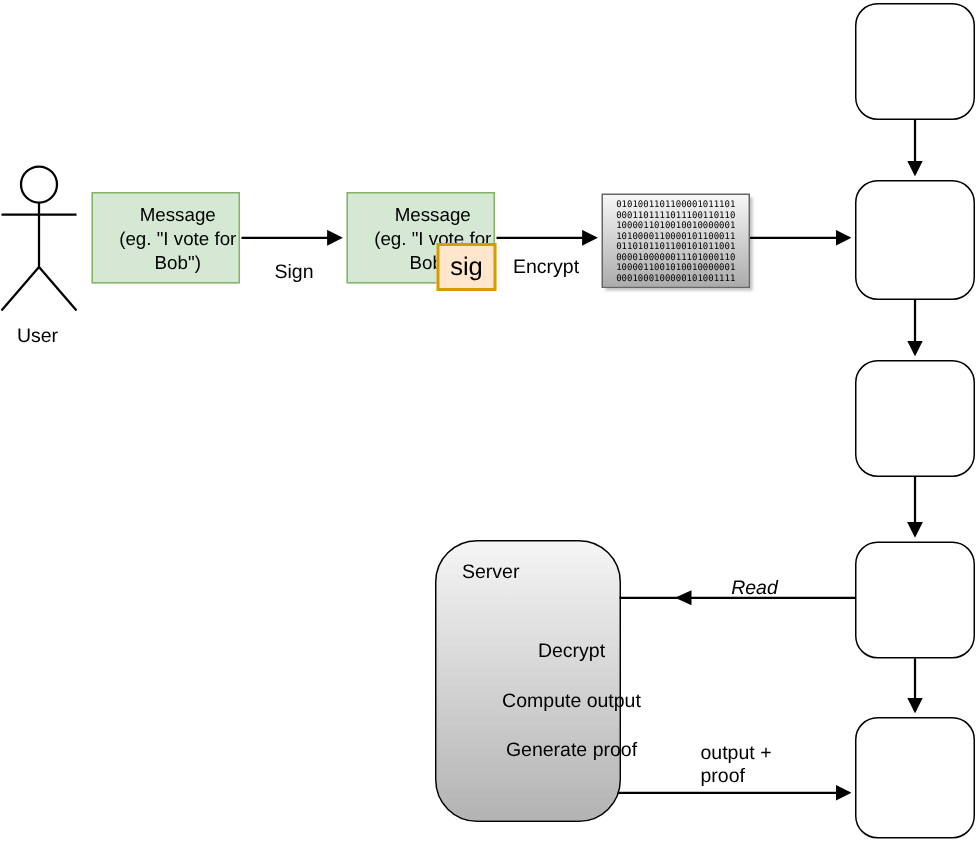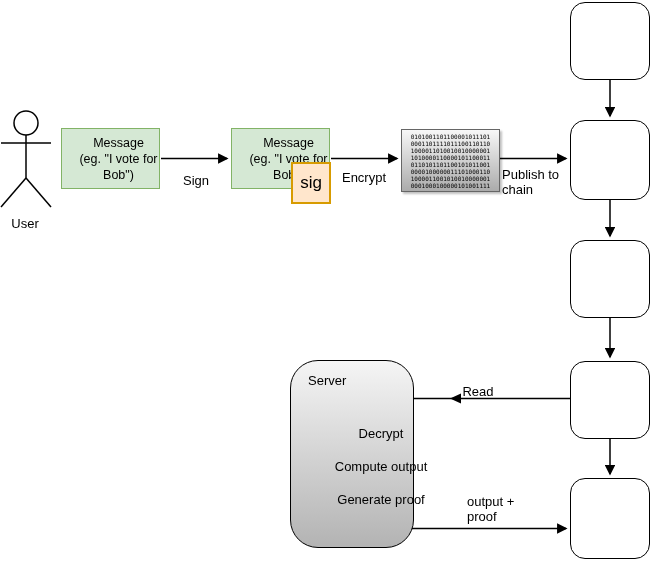--- a/index.html
+++ b/index.html
@@ -4,21 +4,21 @@
 <style>
   html,body{margin:0;padding:0;background:#ffffff;}
   body{font-family:"Liberation Sans",sans-serif;color:#000;}
   .canvas{position:relative;width:651px;height:561px;background:#fff;overflow:hidden;}
   svg.arrows{position:absolute;left:0;top:0;width:651px;height:561px;pointer-events:none;}
   .label{position:absolute;font-size:13px;line-height:15px;transform:translateX(-50%);white-space:nowrap;}
   .label.wrap{white-space:normal;}
   .msg-box{position:absolute;box-sizing:border-box;width:99px;height:61px;
     background:#d5e8d4;border:1.5px solid #82b366;display:flex;align-items:center;justify-content:center;padding-left:16px;}
   .msg-text{font-size:12.5px;line-height:16px;text-align:center;white-space:pre-line;}
-  .sig-box{position:absolute;left:291px;top:162px;box-sizing:border-box;width:40px;height:42px;
+  .sig-box{position:absolute;left:291px;top:162px;box-sizing:border-box;width:40px;height:32px;
     background:#ffe6cc;border:2px solid #d79b00;display:flex;align-items:center;justify-content:center;font-size:17px;}
   .binary-box{position:absolute;left:401px;top:129px;box-sizing:border-box;width:99px;height:63px;
     background:linear-gradient(#f7f7f7,#ababab);border:1px solid #666;box-shadow:2px 2px 2px rgba(0,0,0,0.25);
     display:flex;flex-direction:column;align-items:center;justify-content:center;}
   .binary-line{font-family:"DejaVu Sans Mono",monospace;font-size:6px;line-height:7px;letter-spacing:0;color:#000;}
   .chain-block{position:absolute;left:570px;box-sizing:border-box;width:80px;background:#fff;
     border:1.5px solid #000;border-radius:15px;}
   .server-box{position:absolute;left:290px;top:360px;box-sizing:border-box;width:124px;height:188px;
     background:linear-gradient(#f5f5f5,#b3b3b3);border:1.5px solid #000;border-radius:28px;}
   .server-title{position:absolute;left:17px;top:12px;font-size:13px;}
@@ -96,17 +96,16 @@
 
   <div class="server-box">
     <div class="server-title">Server</div>
     <div class="server-step" style="top:66px;">Decrypt</div>
     <div class="server-step" style="top:99px;">Compute output</div>
     <div class="server-step" style="top:132px;">Generate proof</div>
   </div>
 
   <div class="label" style="left:196px;top:173px;">Sign</div>
   <div class="label" style="left:364px;top:170px;">Encrypt</div>
-  <div class="label wrap" style="left:535px;top:167px;width:66px;">Publish to chain</div>
-  <div class="label" style="left:478px;top:384px;">Read</div>
+  <div class="label" style="left:503px;top:384px;font-style:italic;">Read</div>
   <div class="label wrap" style="left:505px;top:494px;width:76px;">output + proof</div>
 
 </div>
 
 </body></html>

